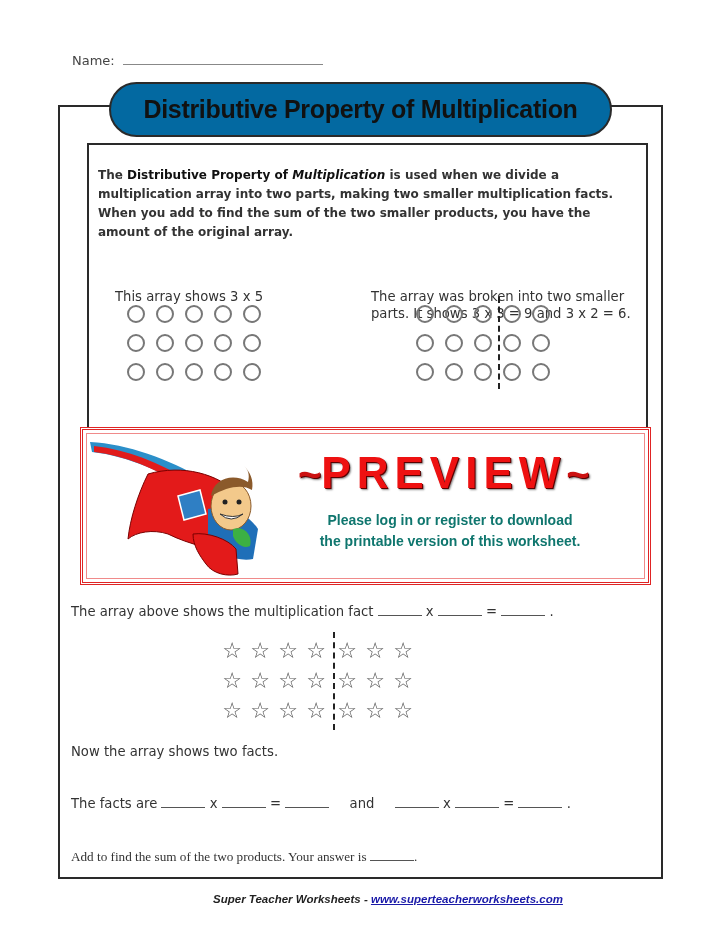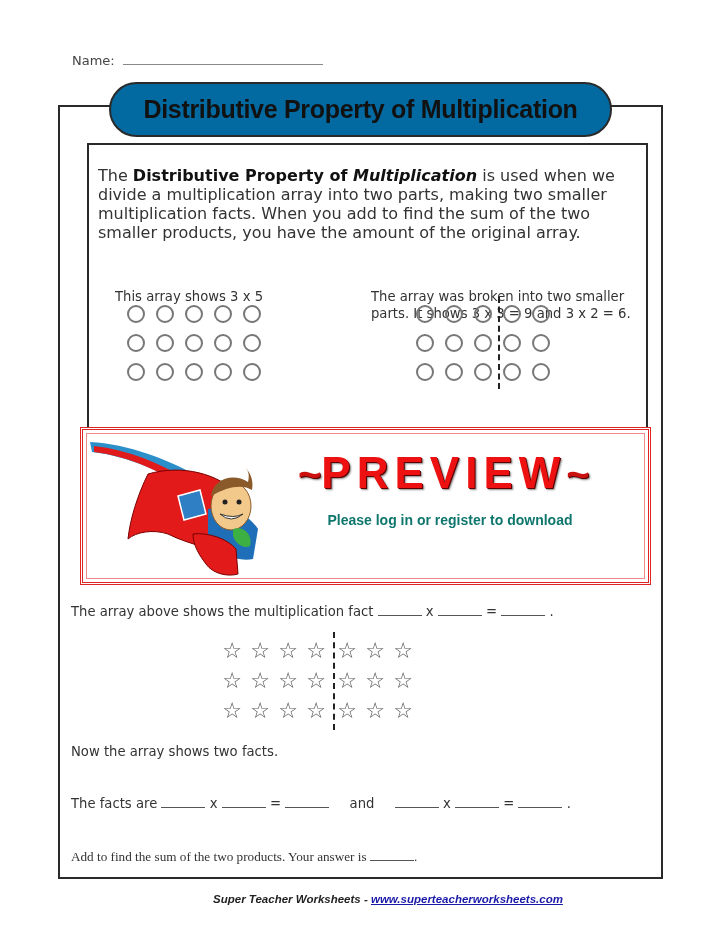--- a/index.html
+++ b/index.html
@@ -8,21 +8,21 @@
   .abs { position:absolute; }
   .name-row { left:72px; top:52px; font-size:13px; color:#444; }
   .name-line { display:inline-block; width:200px; border-bottom:1px solid #888; margin-left:4px; height:12px; vertical-align:baseline; }
   .outer-frame { left:58px; top:105px; width:605px; height:774px; border:2px solid #2a2a2a; box-sizing:border-box; border-top:none; }
   .outer-top-l { left:58px; top:105px; width:55px; border-top:2px solid #2a2a2a; }
   .outer-top-r { left:608px; top:105px; width:55px; border-top:2px solid #2a2a2a; }
   .title-pill { left:109px; top:82px; width:503px; height:55px; background:#0369a1; border:2px solid #2a2a2a; border-radius:28px; box-sizing:border-box;
                 display:flex; align-items:center; justify-content:center; }
   .title-text { font-family:"Liberation Sans", sans-serif; font-weight:bold; font-size:25px; color:#111; letter-spacing:-0.3px; }
   .inner-box { left:87px; top:143px; width:561px; height:290px; border:2px solid #2a2a2a; border-bottom:none; box-sizing:border-box; }
-  .intro { left:98px; top:166px; width:540px; font-size:16px; line-height:19px; color:#333; }
+  .intro { left:98px; top:166px; width:540px; font-size:12px; line-height:19px; color:#333;font-weight:bold; }
   .intro b { color:#111; }
   .lbl { font-size:13.2px; color:#333; line-height:19px;margin-top:32px; }
   .circle-grid { display:grid; grid-template-columns:repeat(5, 20px); grid-auto-rows:20px; column-gap:9px; row-gap:9px; }
   .circle { width:18px; height:18px; border:2px solid #777; border-radius:50%; box-sizing:border-box; }
   .divider { border-left:2px dashed #222; width:0; }
   .star-grid { display:grid; grid-template-columns:repeat(7, 20px); grid-auto-rows:24px; column-gap:8px; row-gap:6px; }
   .star { font-size:22px; line-height:24px; color:#555; text-align:center; font-family:"DejaVu Sans", sans-serif; }
   .banner { left:80px; top:427px; width:571px; height:158px; background:#fff; border:3px double #e02424; box-sizing:border-box; outline:1px solid #f08a8a; outline-offset:-7px; }
   .preview-title { left:298px; top:448px; font-family:"Liberation Sans", sans-serif; font-weight:bold; font-size:44px; color:#ee1111; letter-spacing:6px;
                    text-shadow:1px 1px 0 #5a0000, 2px 2px 2px #888; }
@@ -112,20 +112,21 @@
   <circle cx="137" cy="68" r="2.5" fill="#222"></circle>
   <circle cx="151" cy="68" r="2.5" fill="#222"></circle>
   <path d="M145 95 C155 92 165 100 162 112 C155 115 148 110 145 102 Z" fill="#3cb043"></path>
   <path d="M105 100 C120 98 140 105 148 115 L150 140 C140 143 125 140 118 130 C112 122 105 112 105 100 Z" fill="#e31a1a" stroke="#7a0000" stroke-width="1"></path>
 </svg>
 <div class="abs preview-title">
   <span class="tilde">~</span><span>PREVIEW</span><span class="tilde">~</span>
 </div>
 <div class="abs preview-msg">
   <div>Please log in or register to download</div>
+  <div>the printable version of this worksheet.</div>
 </div>
 
 <div class="abs q-text" style="left:71px; top:604px;">
   <span>The array above shows the multiplication fact</span>
   <span class="blank"></span>
   <span>x</span>
   <span class="blank"></span>
   <span>=</span>
   <span class="blank"></span>
   <span>.</span>

